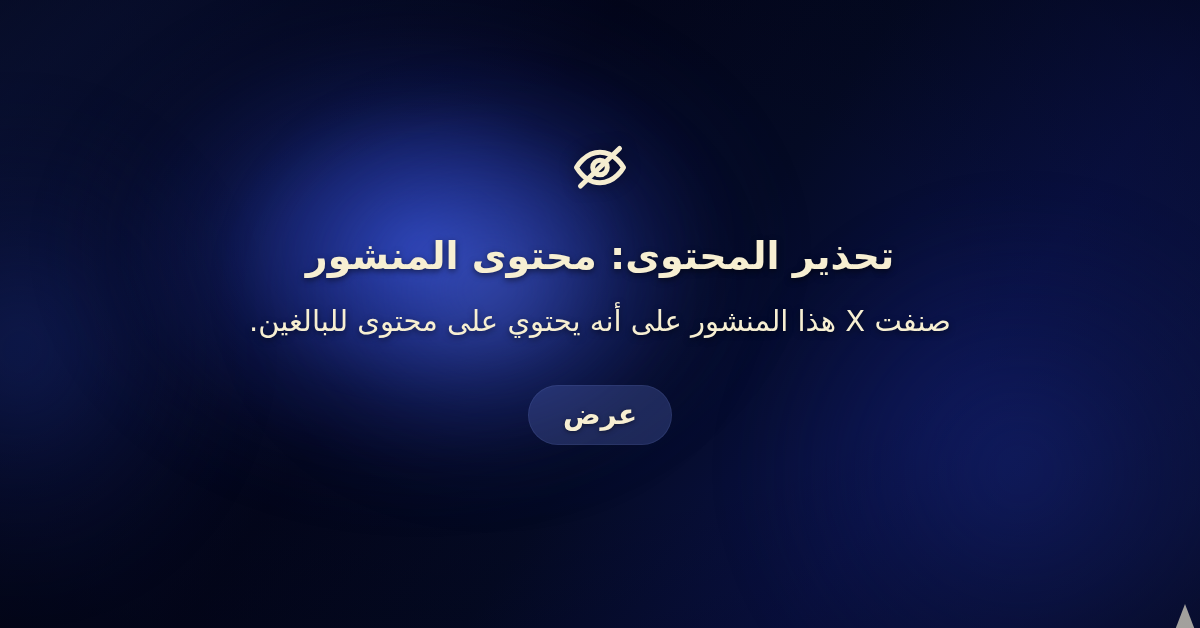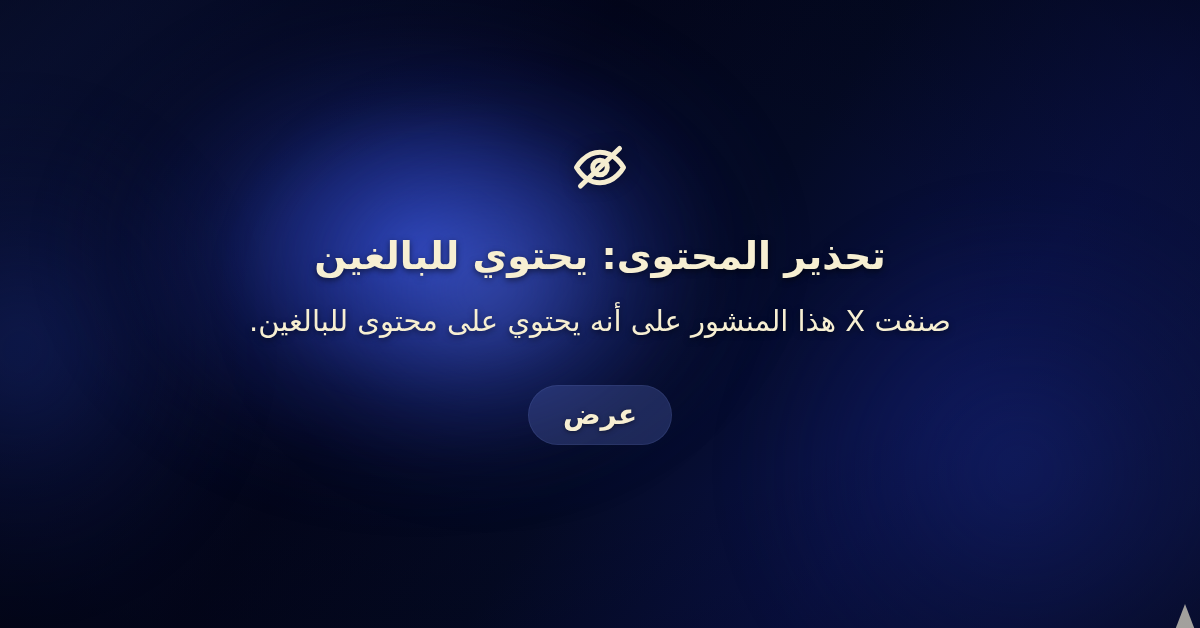--- a/index.html
+++ b/index.html
@@ -191,20 +191,20 @@
   <div class="content">
 
     <span class="warning-icon">
       <svg viewBox="0 0 24 24" fill="none" stroke="#f5edd0" stroke-width="2" stroke-linecap="round" stroke-linejoin="round">
         <path d="M2.6 12.2S5.9 6.1 12 6.1s9.4 6.1 9.4 6.1-3.3 6.1-9.4 6.1S2.6 12.2 2.6 12.2z"></path>
         <circle cx="12" cy="12.2" r="2.9"></circle>
         <line x1="4.2" y1="19.6" x2="19.8" y2="4.6"></line>
       </svg>
     </span>
 
-    <h1 class="title" style="color: rgb(247, 239, 210);">تحذير المحتوى: يحتوي للبالغين</h1>
+    <h1 class="title" style="color: rgb(247, 239, 210);">تحذير المحتوى: محتوى المنشور</h1>
 
     <p class="subtitle" style="color: rgb(247, 239, 210);">صنفت X هذا المنشور على أنه يحتوي على محتوى للبالغين.</p>
 
     <button class="view-button" style="color: rgb(247, 239, 210); background: rgba(88, 108, 196, 0.3);">عرض</button>
 
   </div>
 </div>
 
 </body></html>

